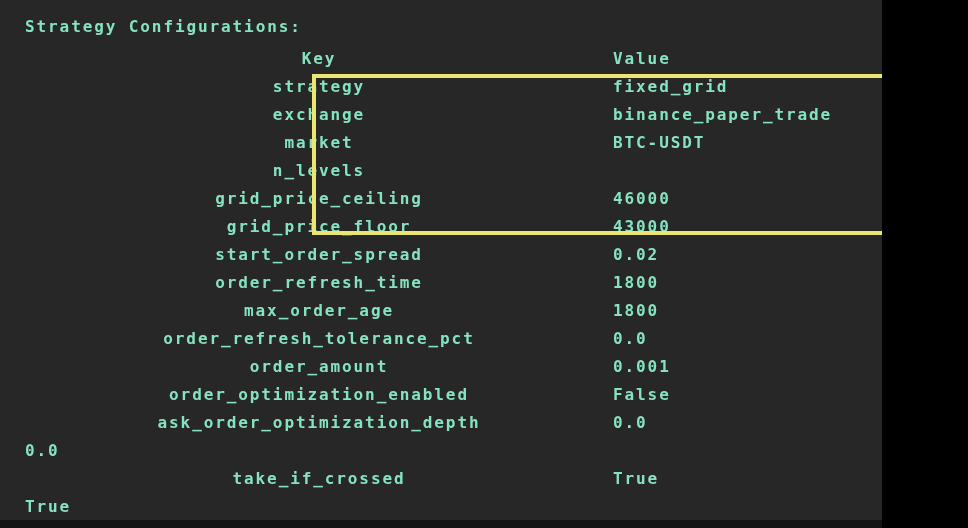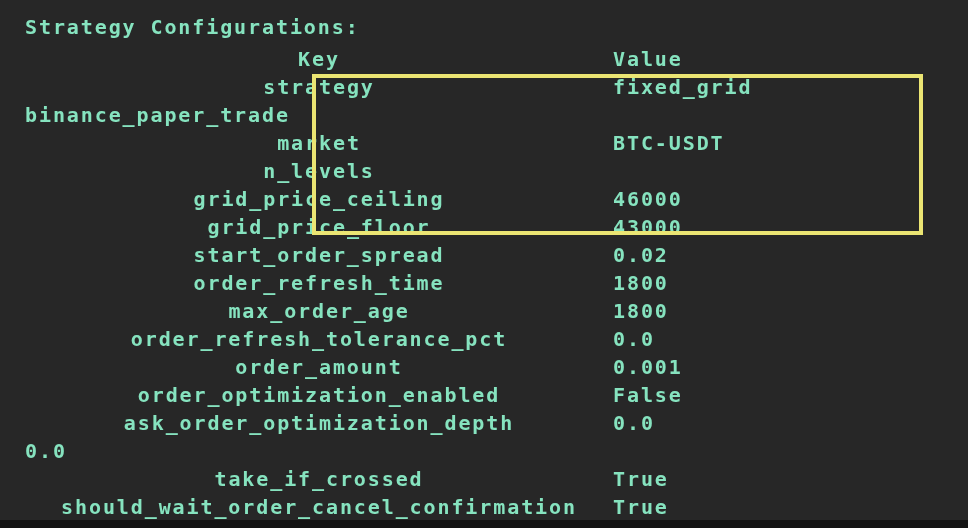--- a/index.html
+++ b/index.html
@@ -1,23 +1,23 @@
 <!DOCTYPE html>
 <html><head>
 <meta charset="utf-8">
 <style>
   html, body { margin: 0; padding: 0; background: #000; }
   .screen {
     position: relative;
-    width: 968px;
+    width: 882px;
     height: 528px;
     overflow: hidden;
     background: #141414;
     font-family: "DejaVu Sans Mono", "Liberation Mono", monospace;
-    font-size: 20px;
+    font-size: 16px;
     font-weight: bold;
     letter-spacing: 1.9px;
     -webkit-font-smoothing: antialiased;
   }
   .terminal {
     position: absolute;
     left: 0; top: 0;
     width: 968px;
     height: 520px;
     background: #272727;
@@ -84,20 +84,21 @@
       <div class="row">
         <div class="cell-key">Key</div>
         <div class="cell-value">Value</div>
       </div>
 
       <div class="row">
         <div class="cell-key">strategy</div>
         <div class="cell-value">fixed_grid</div>
       </div>
       <div class="row">
+        <div class="cell-key">exchange</div>
         <div class="cell-value">binance_paper_trade</div>
       </div>
       <div class="row">
         <div class="cell-key">market</div>
         <div class="cell-value">BTC-USDT</div>
       </div>
       <div class="row">
         <div class="cell-key">n_levels</div>
       </div>
       <div class="row">
@@ -137,21 +138,20 @@
         <div class="cell-value">0.0</div>
       </div>
       <div class="row">
         <div class="cell-value">0.0</div>
       </div>
       <div class="row">
         <div class="cell-key">take_if_crossed</div>
         <div class="cell-value">True</div>
       </div>
       <div class="row">
-        <div class="cell-key">should_wait_order_cancel_confirmation</div>
         <div class="cell-value">True</div>
       </div>
     </div>
 
     <div class="highlight-box"></div>
   </div>
 
   <div class="bottom-edge"></div>
 </div>
 

